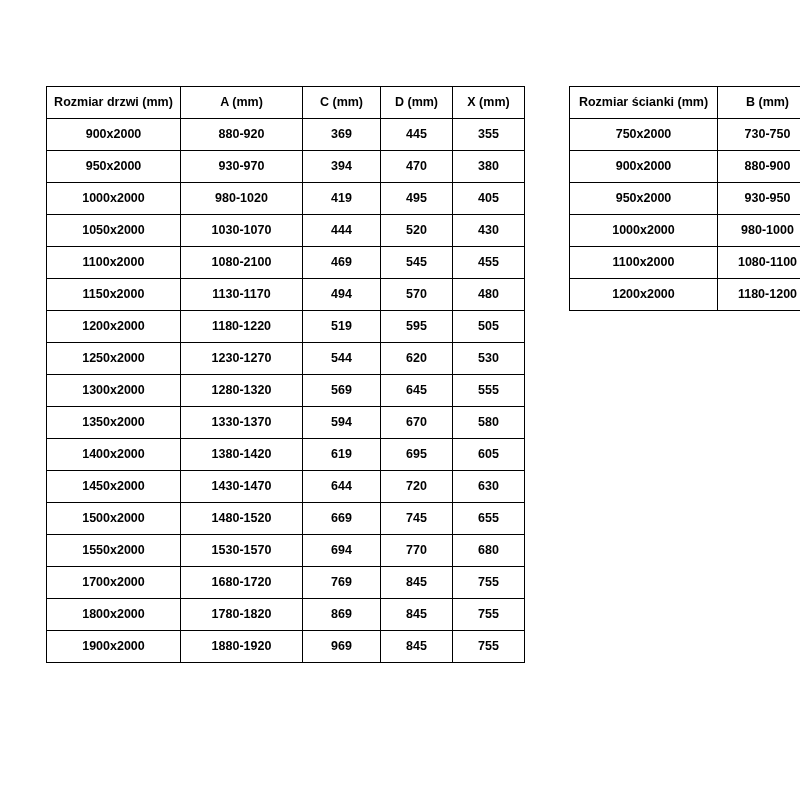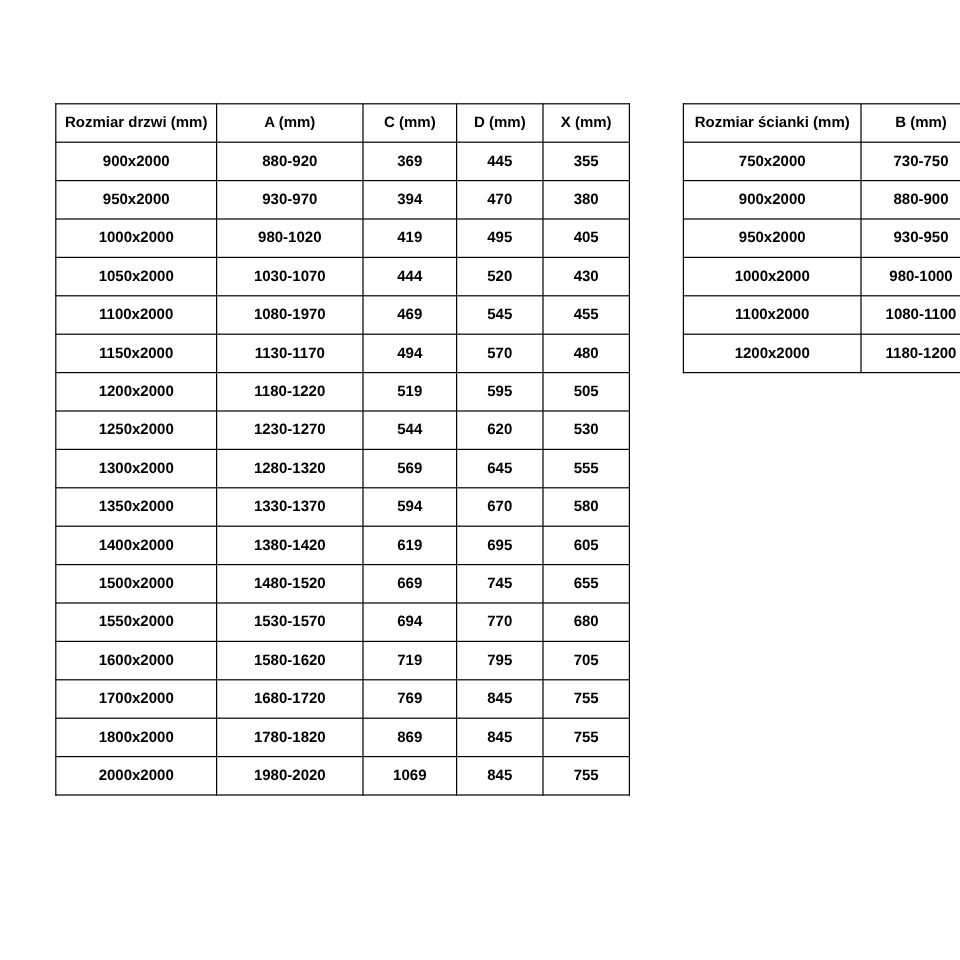--- a/index.html
+++ b/index.html
@@ -118,21 +118,21 @@
         </tr>
         <tr>
           <td>1050x2000</td>
           <td>1030-1070</td>
           <td>444</td>
           <td>520</td>
           <td>430</td>
         </tr>
         <tr>
           <td>1100x2000</td>
-          <td>1080-1970</td>
+          <td>1080-2100</td>
           <td>469</td>
           <td>545</td>
           <td>455</td>
         </tr>
         <tr>
           <td>1150x2000</td>
           <td>1130-1170</td>
           <td>494</td>
           <td>570</td>
           <td>480</td>
@@ -166,58 +166,58 @@
           <td>580</td>
         </tr>
         <tr>
           <td>1400x2000</td>
           <td>1380-1420</td>
           <td>619</td>
           <td>695</td>
           <td>605</td>
         </tr>
         <tr>
+          <td>1450x2000</td>
+          <td>1430-1470</td>
+          <td>644</td>
+          <td>720</td>
+          <td>630</td>
+        </tr>
+        <tr>
           <td>1500x2000</td>
           <td>1480-1520</td>
           <td>669</td>
           <td>745</td>
           <td>655</td>
         </tr>
         <tr>
           <td>1550x2000</td>
           <td>1530-1570</td>
           <td>694</td>
           <td>770</td>
           <td>680</td>
         </tr>
         <tr>
-          <td>1600x2000</td>
-          <td>1580-1620</td>
-          <td>719</td>
-          <td>795</td>
-          <td>705</td>
-        </tr>
-        <tr>
           <td>1700x2000</td>
           <td>1680-1720</td>
           <td>769</td>
           <td>845</td>
           <td>755</td>
         </tr>
         <tr>
           <td>1800x2000</td>
           <td>1780-1820</td>
           <td>869</td>
           <td>845</td>
           <td>755</td>
         </tr>
         <tr>
-          <td>2000x2000</td>
-          <td>1980-2020</td>
-          <td>1069</td>
+          <td>1900x2000</td>
+          <td>1880-1920</td>
+          <td>969</td>
           <td>845</td>
           <td>755</td>
         </tr>
       </tbody>
     </table>
 
     <table class="walls">
       <colgroup>
         <col class="w0">
           <col class="w1">

